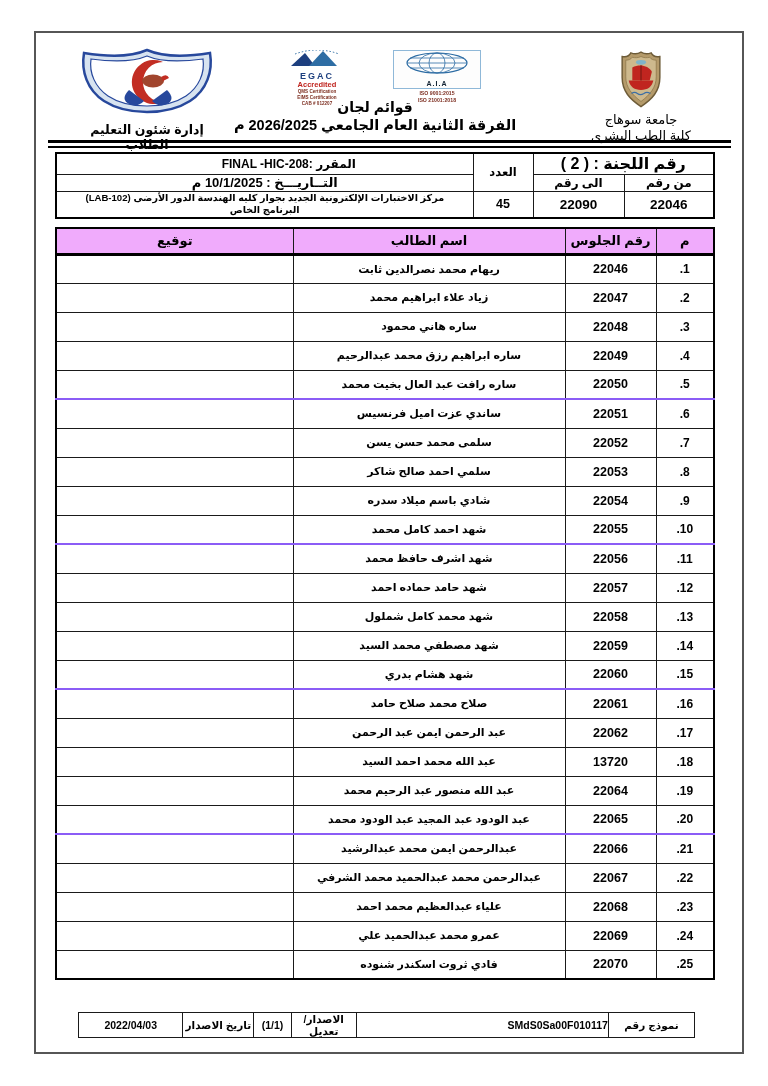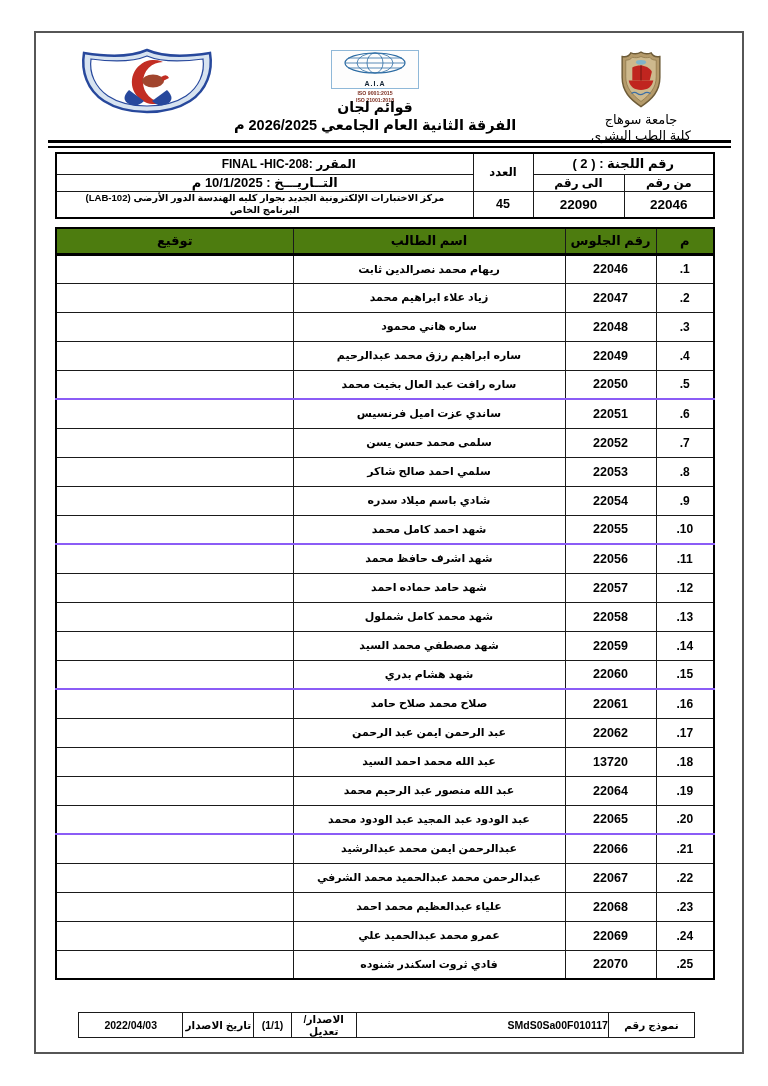--- a/index.html
+++ b/index.html
@@ -44,33 +44,33 @@
   table { border-collapse:collapse; table-layout:fixed; direction:rtl; }
   td, th { border:1px solid #1a1a1a; vertical-align:middle; text-align:center; overflow:hidden; }
 
   
   .info-table { position:absolute; left:55px; top:152px; width:658px; }
   .info-table { border:2px solid #000; }
   .info-table td { font-weight:bold; }
   .r1 td { height:21px; }
   .r2 td { height:17px; }
   .r3 td { height:27px; }
-  .cell-committee { font-size:13px; }
+  .cell-committee { font-size:16px; }
   .cell-course    { font-size:12px;padding-left:48px; }
   .cell-date      { font-size:13px; }
   .cell-location  { font-size:9.6px; line-height:1.25; }
   .cell-count-lbl { font-size:11.5px; }
   .cell-range-lbl { font-size:12px; }
   .cell-range-val { font-size:13.5px; }
   .cell-count-val { font-size:12.5px; }
 
   
   .main-table { position:absolute; left:55px; top:227px; width:658px; border:2px solid #000; }
   .main-table thead td {
-    background:#4d7c0f; height:26px; font-weight:bold; font-size:13px;
+    background:#f0abfc; height:26px; font-weight:bold; font-size:13px;
     border-bottom:3px solid #000;
   }
   .main-table tbody td { height:29px; font-weight:bold; background:#fff; }
   .c-idx  { font-size:12px; }
   .c-seat { font-size:12.5px; }
   .c-name { font-size:11px; }
   .main-table tbody tr.group-end td { border-bottom:2px solid #8b5cf6; }
 
   
   .footer-table { position:absolute; left:78px; top:1012px; width:617px; border:1px solid #1a1a1a; }
@@ -85,40 +85,53 @@
 <div class="hdr-left">
   <svg width="140" height="66" viewBox="0 0 140 66">
     <path d="M70 2 C86 9 108 9 133 5 C136 23 130 42 113 53 C99 62 81 64 70 64 C59 64 41 62 27 53 C10 42 4 23 7 5 C32 9 54 9 70 2 Z" fill="#d7e3f0" stroke="#27489c" stroke-width="2.5"></path>
     <path d="M70 8 C84 14 104 14 126 11 C128 25 122 39 109 48 C97 56 80 58 70 58 C60 58 43 56 31 48 C18 39 12 25 14 11 C36 14 56 14 70 8 Z" fill="#ffffff" stroke="#27489c" stroke-width="1.2"></path>
     <path d="M86 14 A22 22 0 1 0 86 54 A17 17 0 1 1 86 14 Z" fill="#c22d23"></path>
     <ellipse cx="76" cy="33" rx="11" ry="6.5" fill="#a1452e"></ellipse>
     <path d="M84 29 q6 -4 8 1 l-6 3 Z" fill="#c22d23"></path>
     <path d="M52 42 q-9 9 0 14 q8 4 15 -3" fill="#27489c"></path>
     <path d="M90 42 q9 9 0 14 q-8 4 -15 -3" fill="#27489c"></path>
   </svg>
+  <div class="caption">إدارة شئون التعليم الطلاب</div>
 </div>
 
 <div class="hdr-right">
   <svg width="64" height="58" viewBox="0 0 64 80">
     <path d="M32 3 C37 6 41 6 46 4 C48 8 53 10 58 9 L58 38 C58 57 47 68 32 78 C17 68 6 57 6 38 L6 9 C11 10 16 8 18 4 C23 6 27 6 32 3 Z" fill="#b49a6a" stroke="#6e5c38" stroke-width="2"></path>
     <path d="M32 9 C36 11 40 11 44 10 C46 13 49 14 53 14 L53 37 C53 52 44 62 32 71 C20 62 11 52 11 37 L11 14 C15 14 18 13 20 10 C24 11 28 11 32 9 Z" fill="#cdb98d" stroke="#8a7448" stroke-width="1"></path>
     <ellipse cx="32" cy="17" rx="7" ry="3.2" fill="#7fb3c8"></ellipse>
     <path d="M20 24 C30 19 42 21 47 30 L44 42 L20 42 Z" fill="#c0251f"></path>
     <path d="M15 42 L49 42 C47 51 41 55 32 55 C23 55 17 51 15 42 Z" fill="#c0251f"></path>
     <path d="M32 21 L32 42" stroke="#7a1a12" stroke-width="1.6"></path>
     <path d="M19 60 q4 -3 8 0 q4 3 9 0 q4 -3 9 0" stroke="#3a6ea5" stroke-width="1.6" fill="none"></path>
   </svg>
   <div class="caption">
     <div>جامعة سوهاج</div>
     <div>كلية الطب البشرى</div>
   </div>
 </div>
 
 <div class="hdr-center">
   <div class="certs">
+    <div class="egac">
+      <svg width="64" height="18" viewBox="0 0 64 18">
+        <path d="M6 16 L20 3 L30 16 Z" fill="#1d3f7f"></path>
+        <path d="M24 16 L38 1 L52 16 Z" fill="#2e6da4"></path>
+        <path d="M10 4 q22 -8 44 0" stroke="#2e6da4" stroke-width="1" fill="none" stroke-dasharray="1.5 2"></path>
+      </svg>
+      <div class="egac-name">EGAC</div>
+      <div class="egac-acc">Accredited</div>
+      <div class="egac-line">QMS Certification</div>
+      <div class="egac-line">EIMS Certification</div>
+      <div class="egac-line">CAB # 012207</div>
+    </div>
     <div class="aia">
       <div class="aia-box">
         <svg width="70" height="24" viewBox="0 0 70 24">
           <ellipse cx="35" cy="11" rx="30" ry="10" fill="none" stroke="#2e6da4" stroke-width="1.2"></ellipse>
           <ellipse cx="35" cy="11" rx="18" ry="10" fill="none" stroke="#2e6da4" stroke-width="0.8"></ellipse>
           <ellipse cx="35" cy="11" rx="8" ry="10" fill="none" stroke="#2e6da4" stroke-width="0.8"></ellipse>
           <path d="M5 11 L65 11 M8 6 L62 6 M8 16 L62 16" stroke="#2e6da4" stroke-width="0.8"></path>
         </svg>
         <div class="aia-name">A.I.A</div>
       </div>

